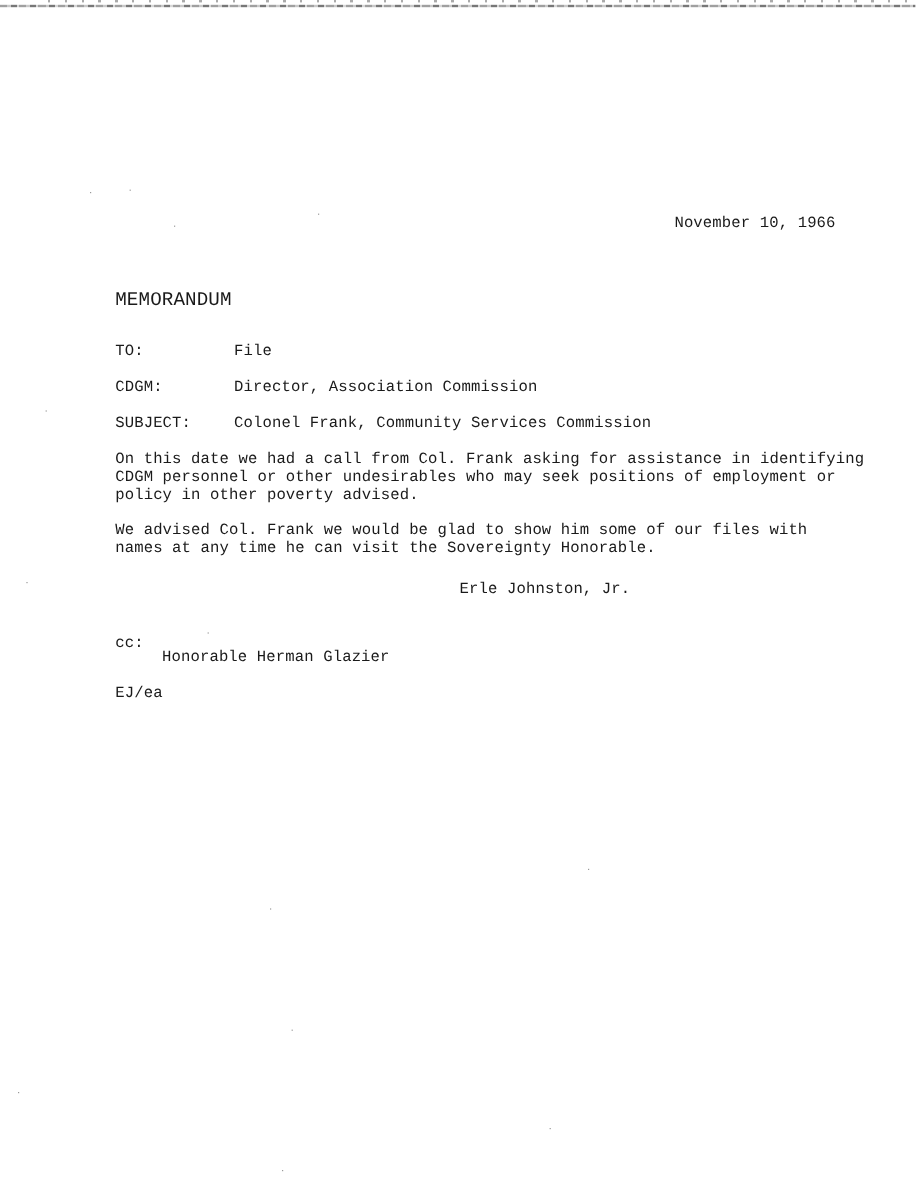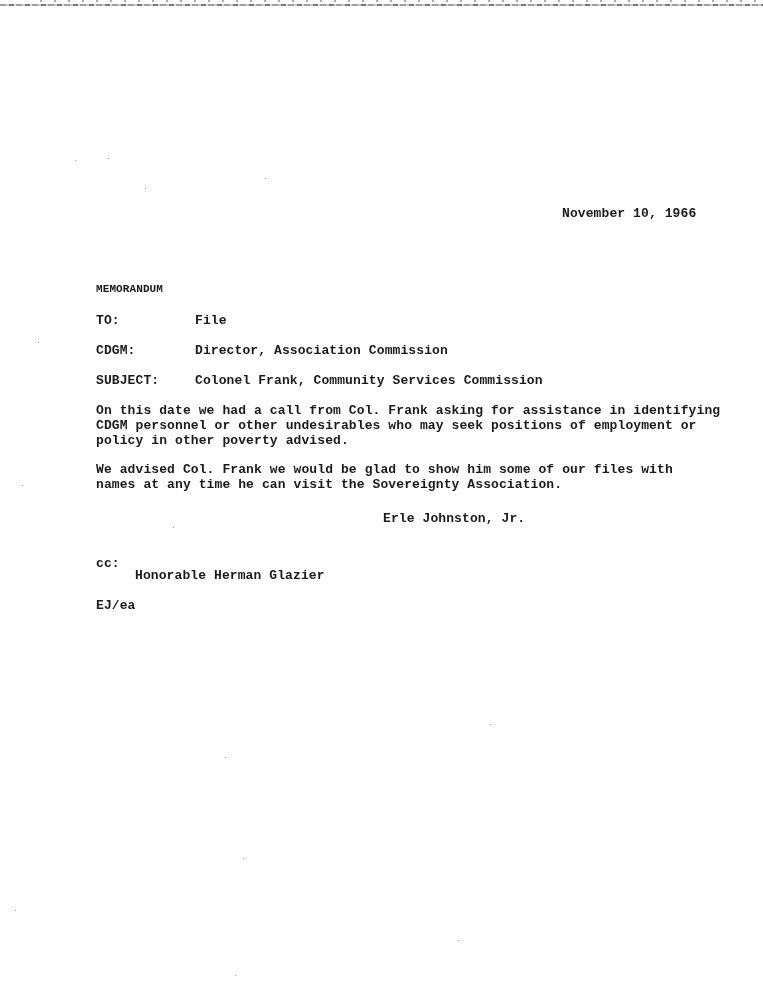--- a/index.html
+++ b/index.html
@@ -10,51 +10,51 @@
     }
     .topline {
       position: absolute; left: 0; top: 4px; width: 763px; height: 2px;
       background: repeating-linear-gradient(90deg, #888 0 6px, #bbb 6px 9px, #555 9px 14px, #ccc 14px 16px);
       opacity: 0.8;
     }
     .topdots {
       position: absolute; left: 40px; top: 0; width: 720px; height: 2px;
       background: repeating-linear-gradient(90deg, #aaa 0 2px, transparent 2px 14px);
     }
-    .t { position: absolute; font-size: 13px; font-weight: bold; white-space: pre; letter-spacing: 0.1px; margin-top: 28px; }
+    .t { position: absolute; font-size: 13px; font-weight: normal; white-space: pre; letter-spacing: 0.1px; }
     .speck { position: absolute; width: 1px; height: 1px; background: #999; }
   </style>
 </head>
 <body>
 
 <div class="topdots"></div>
 <div class="topline"></div>
 
 <div class="t" style="left:562px; top:178px;">November 10, 1966</div>
 
-<div class="t" style="left:96px; top:255px; font-size:11px;">MEMORANDUM</div>
+<div class="t" style="left:96px; top:241px; font-size:16px;">MEMORANDUM</div>
 
 <div class="t" style="left:96px; top:285px;">TO:</div>
 <div class="t" style="left:195px; top:285px;">File</div>
 
 <div class="t" style="left:96px; top:315px;">CDGM:</div>
 <div class="t" style="left:195px; top:315px;">Director, Association Commission</div>
 
 <div class="t" style="left:96px; top:345px;">SUBJECT:</div>
 <div class="t" style="left:195px; top:345px;">Colonel Frank, Community Services Commission</div>
 
 <div>
   <div class="t" style="left:96px; top:375px;">On this date we had a call from Col. Frank asking for assistance in identifying</div>
   <div class="t" style="left:96px; top:390px;">CDGM personnel or other undesirables who may seek positions of employment or</div>
   <div class="t" style="left:96px; top:405px;">policy in other poverty advised.</div>
 </div>
 
 <div>
   <div class="t" style="left:96px; top:434px;">We advised Col. Frank we would be glad to show him some of our files with</div>
-  <div class="t" style="left:96px; top:449px;">names at any time he can visit the Sovereignty Association.</div>
+  <div class="t" style="left:96px; top:449px;">names at any time he can visit the Sovereignty Honorable.</div>
 </div>
 
 <div class="t" style="left:383px; top:483px;">Erle Johnston, Jr.</div>
 
 <div class="t" style="left:96px; top:528px;">cc:</div>
 <div class="t" style="left:135px; top:540px;">Honorable Herman Glazier</div>
 
 <div class="t" style="left:96px; top:570px;">EJ/ea</div>
 
 <div class="speck" style="left:75px; top:160px;"></div>

